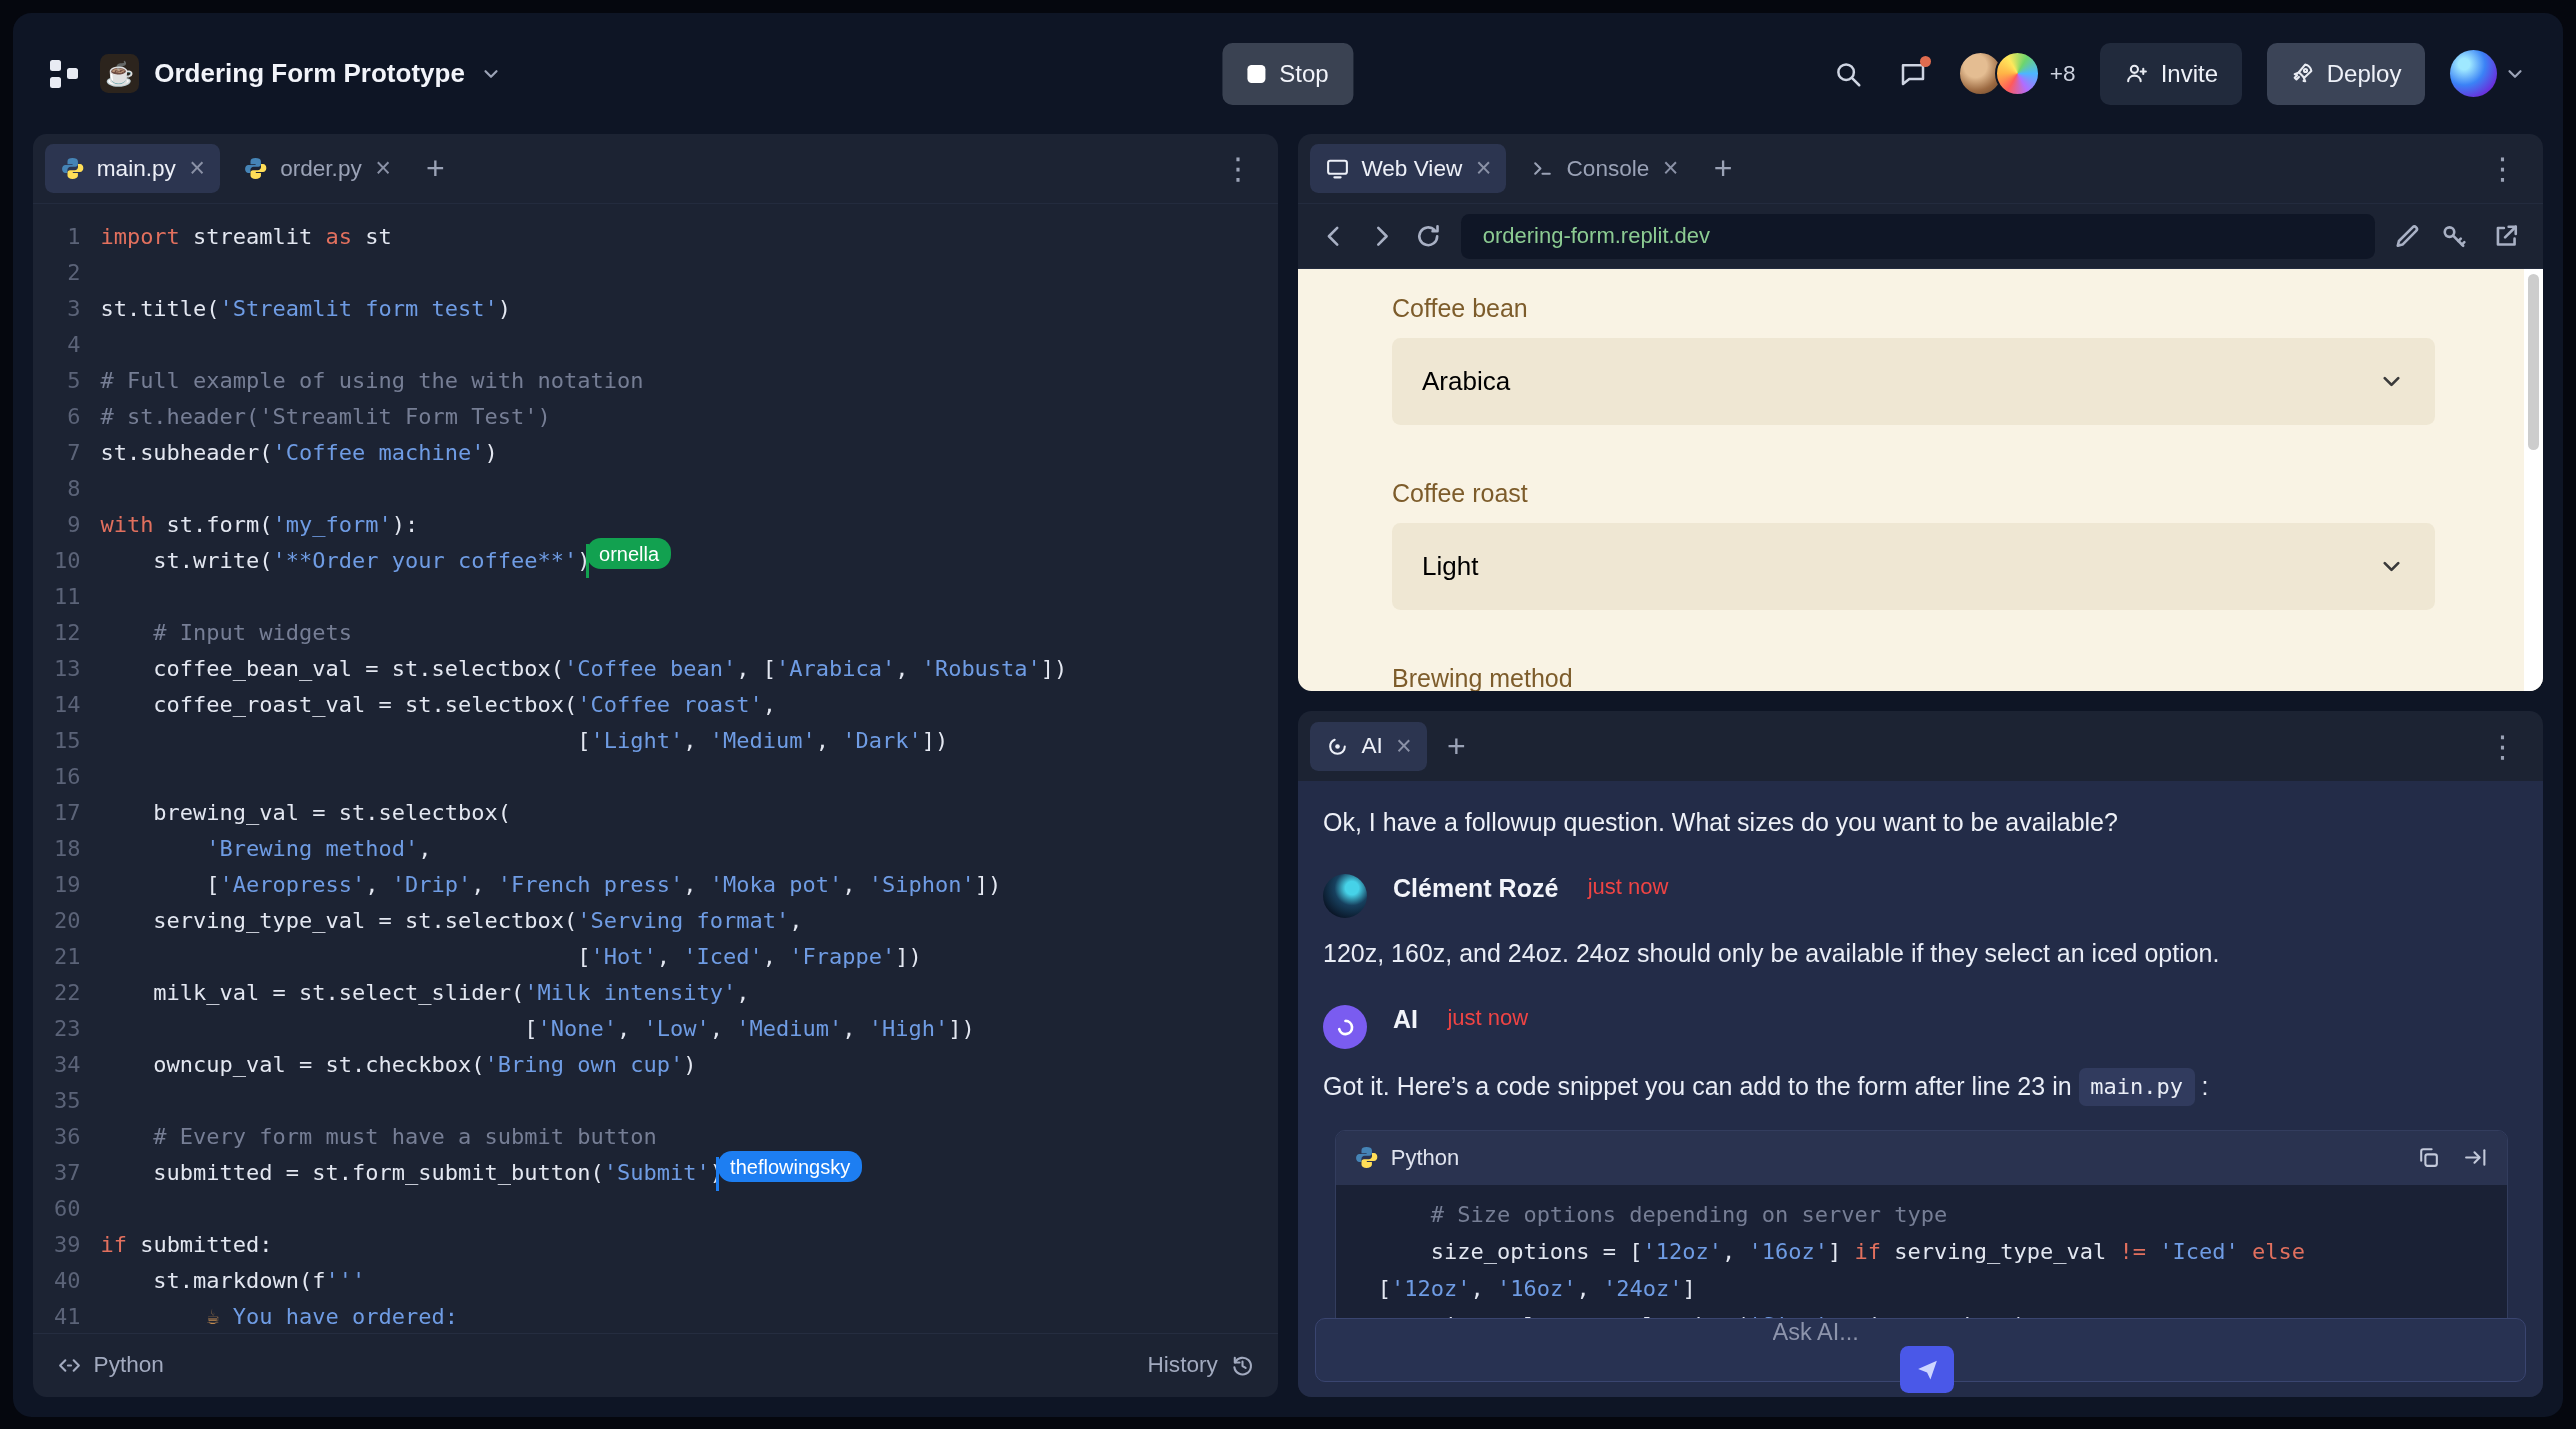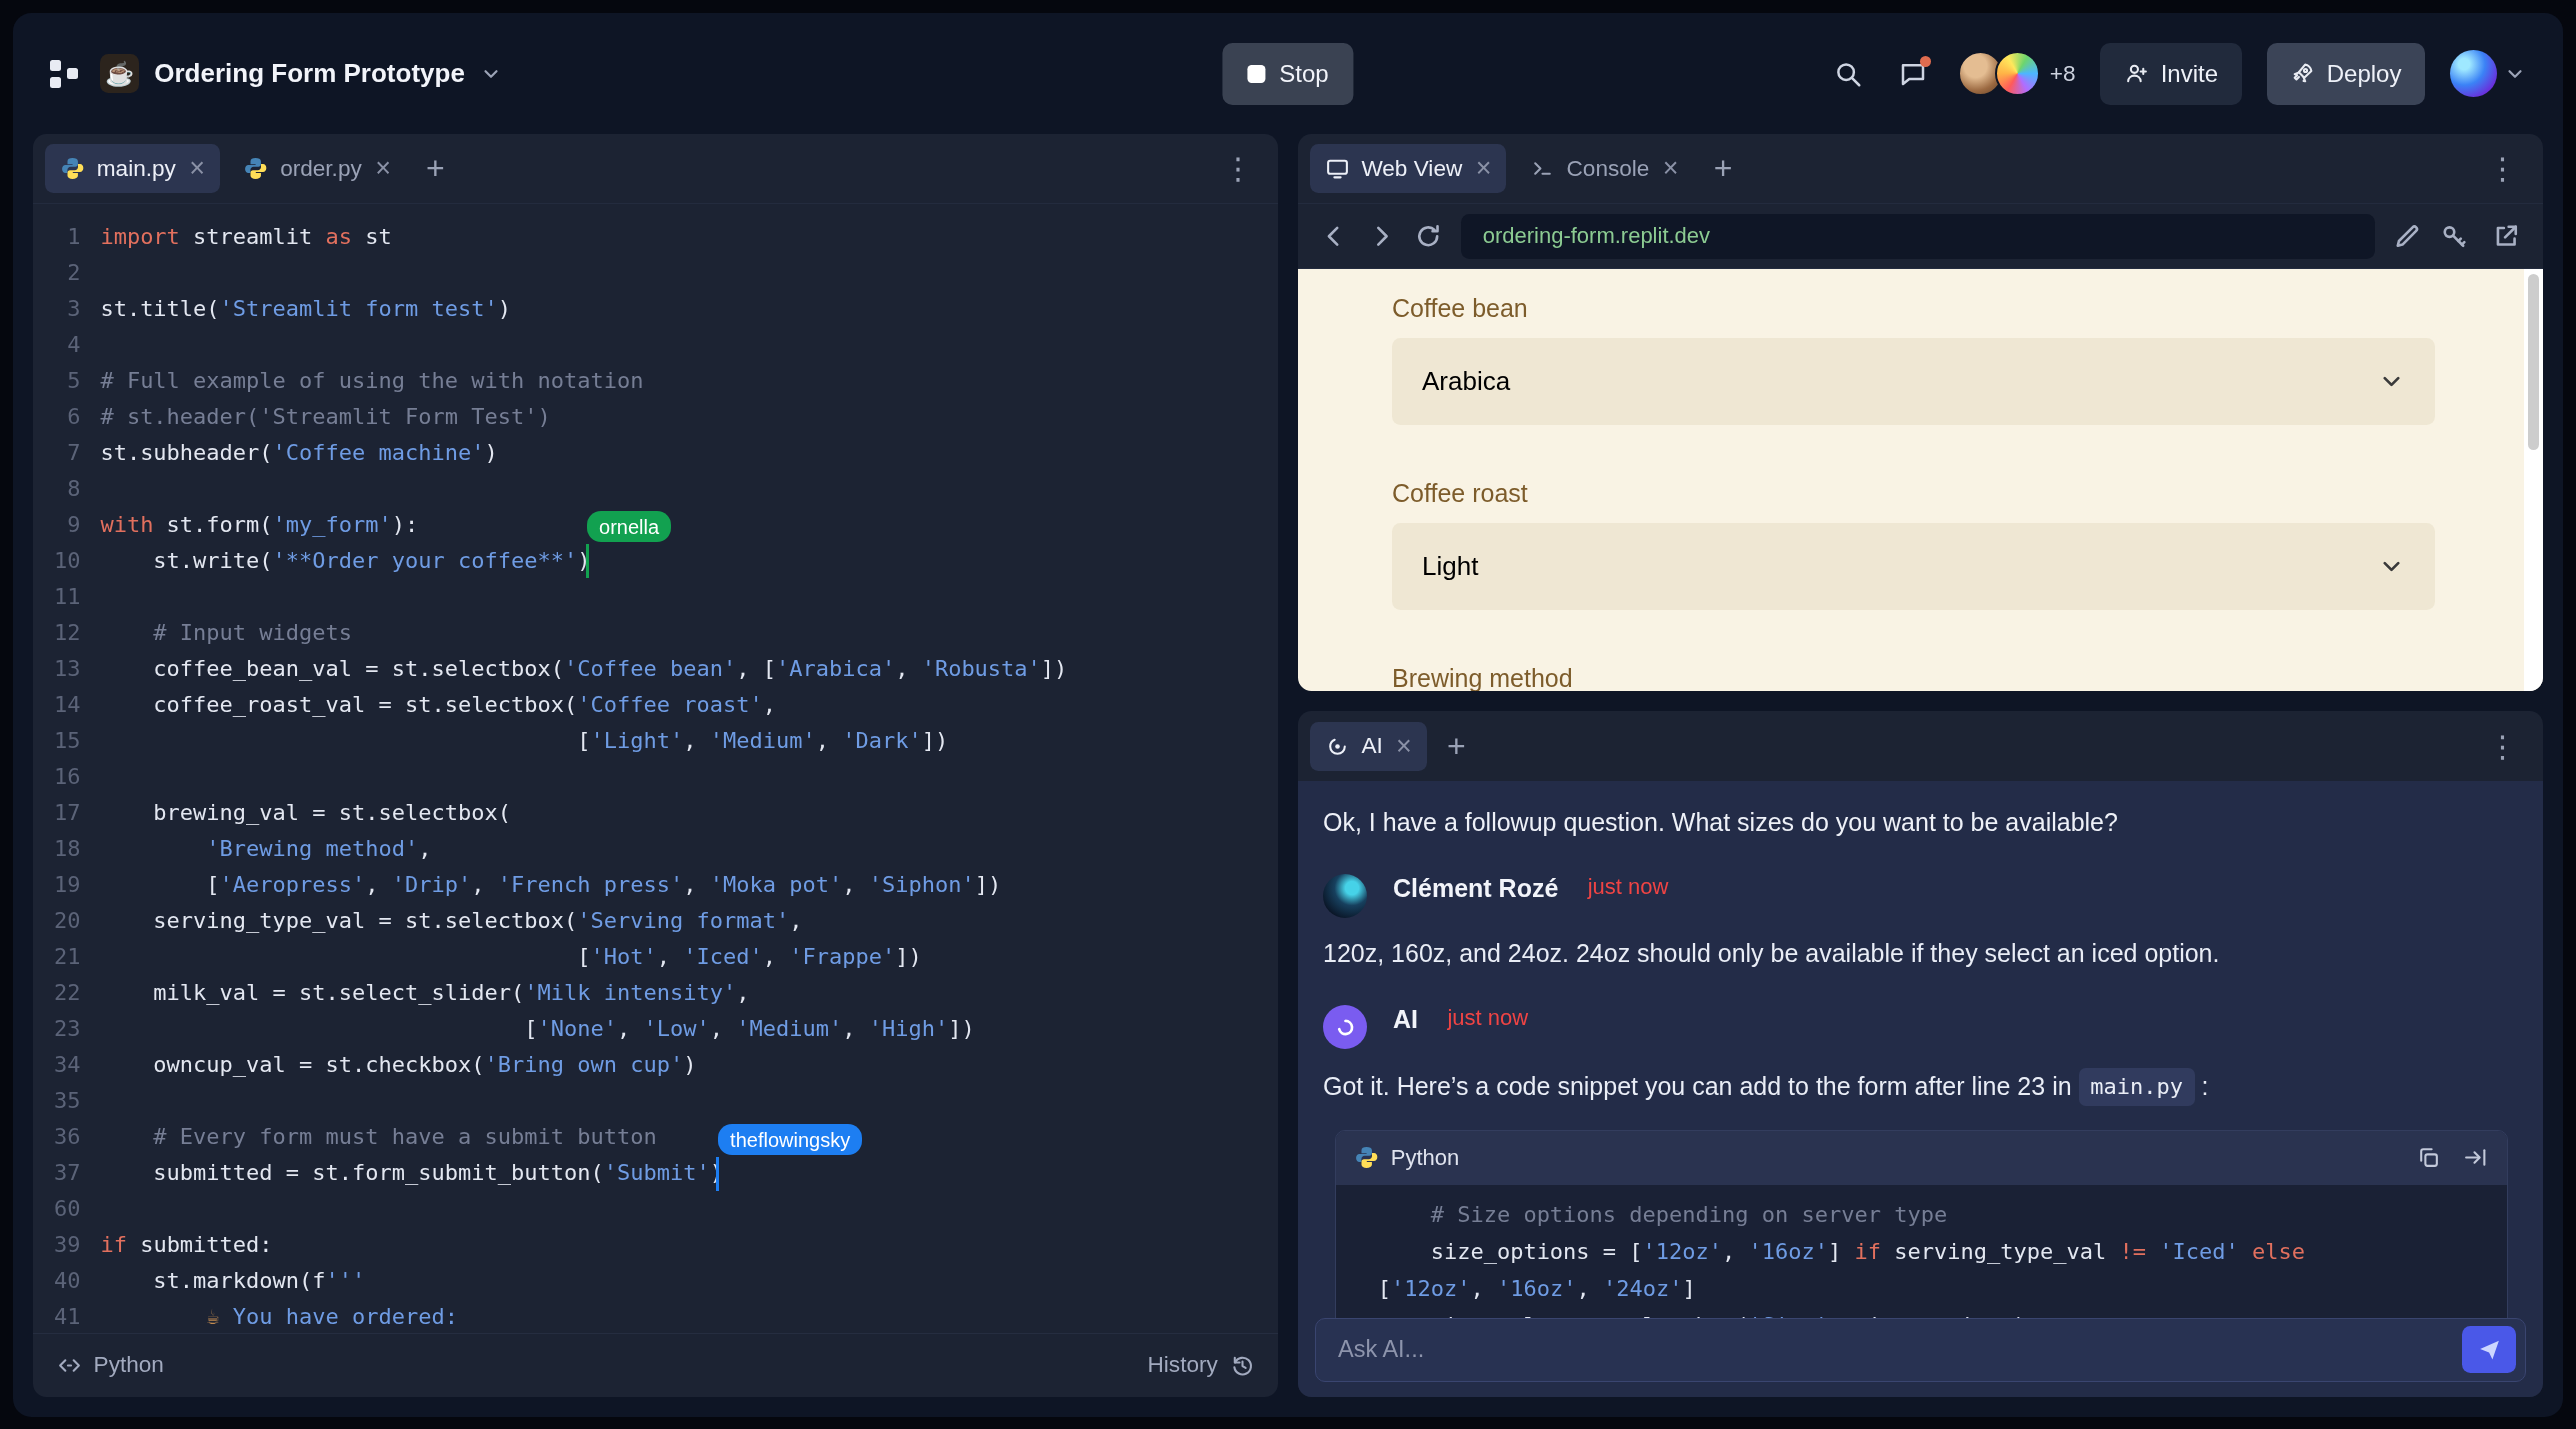--- a/index.html
+++ b/index.html
@@ -59,21 +59,21 @@
   
   .code { position:relative; flex:1; min-height:0; overflow:hidden; font-family:"DejaVu Sans Mono",monospace; font-size:22px; line-height:36px; padding-top:15px; }
   .cl { display:flex; height:36px; white-space:pre; }
   .cl .ln { width:47px; flex:none; text-align:right; color:#5b6378; }
   .cl .cseg { padding-left:20px; }
   .tx  { color:#e3e7f1; }
   .kw  { color:#e2705e; }
   .str { color:#6f9ce4; }
   .com { color:#767e95; }
   .emj { color:#c08a50; }
-  .cursor-badge { position:absolute; font-size:20px; font-family:"Liberation Sans",sans-serif; color:#fff; padding:3.4px 11.7px; border-radius:14px; line-height:1.2; white-space:nowrap; z-index:3; }
+  .cursor-badge { position:absolute; font-size:20px; font-family:"Liberation Sans",sans-serif; color:#fff; padding:3.4px 11.7px; border-radius:14px; line-height:1.2; white-space:nowrap; z-index:3;margin-top:27px; }
   .cursor-caret { position:absolute; width:2.5px; height:34px; z-index:2; }
 
   .statusbar { height:64px; flex:none; border-top:0.8px solid #252d40; display:flex; align-items:center; justify-content:space-between; padding:0 23.5px; color:#a2aabf; font-size:22.6px; }
   .status-item { display:flex; align-items:center; gap:11.7px; cursor:pointer; }
   .status-item svg { width:25px; height:25px; stroke:#a2aabf; fill:none; stroke-width:2; stroke-linecap:round; stroke-linejoin:round; }
 
   
   .navbar { height:65px; flex:none; display:flex; align-items:center; gap:18.4px; padding:0 22px; border-bottom:0.8px solid #232b3e; }
   .nav-ic { width:28.5px; height:28.5px; stroke:#a8b0c4; fill:none; stroke-width:2.2; stroke-linecap:round; stroke-linejoin:round; cursor:pointer; flex:none; }
   .url { flex:1; min-width:0; height:45px; background:#0f1626; border-radius:8.4px; display:flex; align-items:center; padding:0 22px; font-size:22px; color:#8ccb92; overflow:hidden; white-space:nowrap; cursor:text; }
@@ -99,21 +99,21 @@
   .msg-author { font-size:25px; font-weight:700; color:#f2f4fa; }
   .msg-time { font-size:22px; color:#ef4444; margin-left:3.4px; }
   .msg-body { margin-top:18.4px; line-height:35px; color:#e9edf6; }
   .chip { display:inline-block; background:#313b5e; border-radius:6.7px; padding:1.7px 11.7px; font-family:"DejaVu Sans Mono",monospace; font-size:22px; color:#e9edf6; }
   .codeblock { margin:23.5px 5px 0 11.7px; border:0.8px solid #333d5e; border-radius:10px; overflow:hidden; }
   .cb-head { height:54px; background:#2a3350; display:flex; align-items:center; gap:11.7px; padding:0 18.4px; font-size:22px; color:#dfe3ee; }
   .cb-actions { margin-left:auto; display:flex; align-items:center; gap:22px; }
   .cb-actions svg { width:25px; height:25px; stroke:#c3c9da; fill:none; stroke-width:2; stroke-linecap:round; stroke-linejoin:round; cursor:pointer; }
   .cb-body { background:#1a2135; padding:11.7px 22px 0; font-family:"DejaVu Sans Mono",monospace; font-size:22px; line-height:37px; height:159px; overflow:hidden; }
   .cb-body .cl { height:37px; }
-  .ask-row { position:absolute; left:17px; right:17px; bottom:15px; height:64px; background:#283252; border:0.8px solid #3a4570; border-radius:10px; display:flex; align-items:center; padding:0 8.4px 0 22px; z-index:5; }
+  .ask-row { position:absolute; left:17px; right:17px; bottom:15px; height:64px; background:#283252; border:0.8px solid #3a4570; border-radius:10px; display:flex; align-items:center; padding:0 8.4px 0 22px; z-index:5;flex-direction:column; }
   .ask-row input { flex:1; min-width:0; border:none; outline:none; background:transparent; color:#eef1f8; font-size:23.5px; font-family:"Liberation Sans",sans-serif; }
   .ask-row input::placeholder { color:#8d94ac; }
   .send-btn { width:54px; height:47px; border:none; border-radius:8.4px; background:#4a58e8; display:flex; align-items:center; justify-content:center; cursor:pointer; flex:none; }
   .send-btn svg { width:25px; height:25px; fill:#cdd6ff; }
 
   .pyicon { flex:none; }
 </style>
 </head>
 <body>
 

